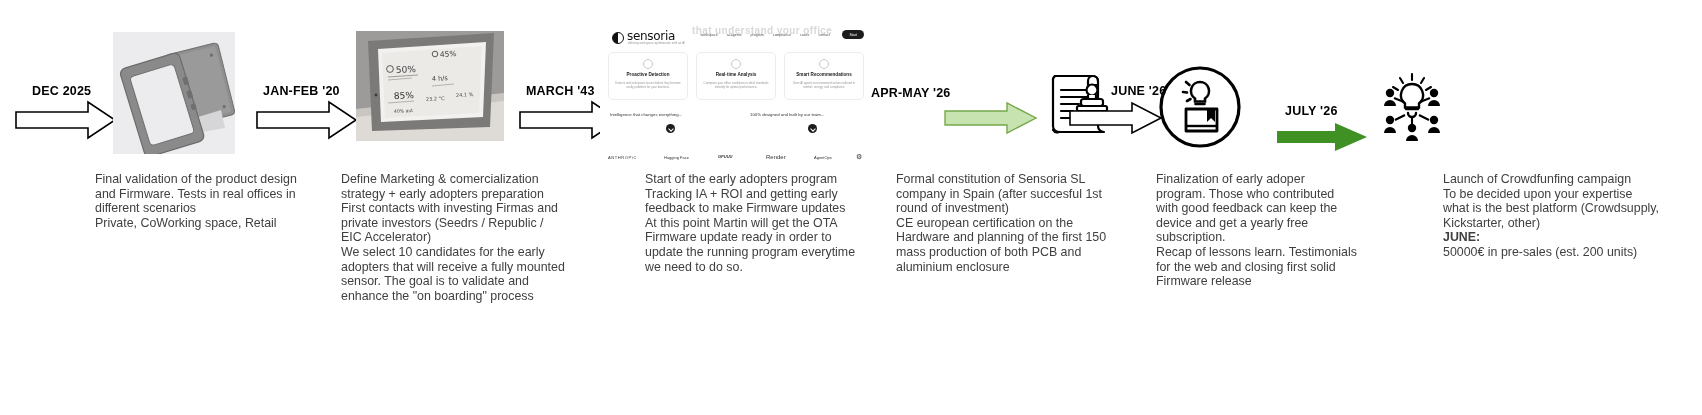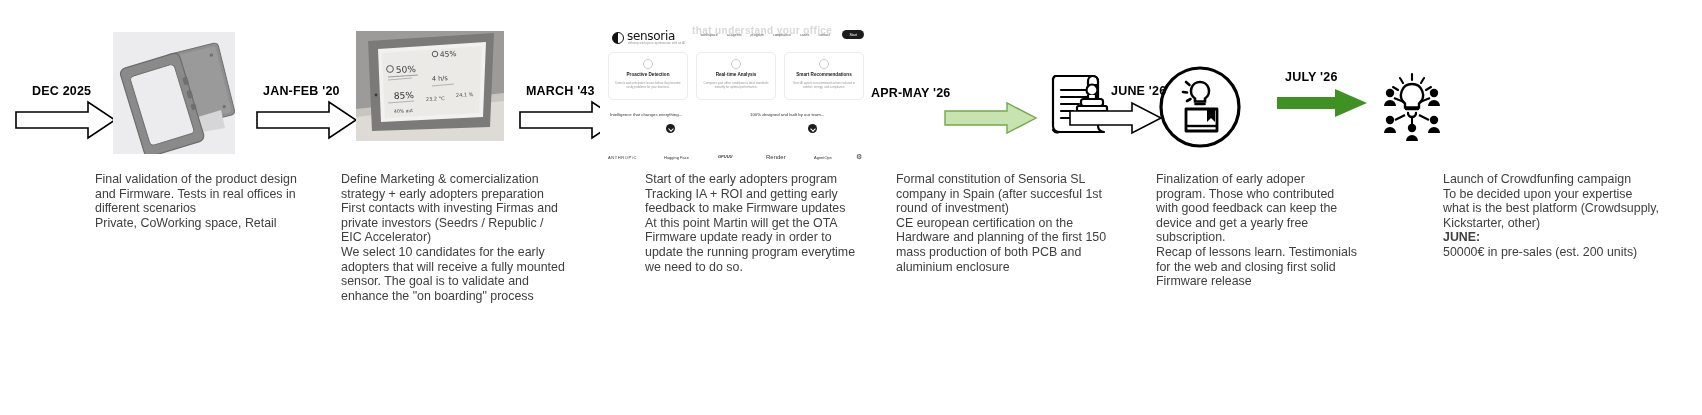--- a/index.html
+++ b/index.html
@@ -311,21 +311,21 @@
 
   <div class="desc" style="left:1156px;top:172px;width:215px;">Finalization of early adoper
 program. Those who contributed
 with good feedback can keep the
 device and get a yearly free
 subscription.
 Recap of lessons learn. Testimonials
 for the web and closing first solid
 Firmware release</div>
 
-  <div class="arrow-wrap" style="left:1277px;top:87px;">
+  <div class="arrow-wrap" style="left:1277px;top:121px;">
     <div class="arrow-label" style="left:8px;top:-17px;">JULY '26</div>
     <svg class="arrow-svg" width="92" height="32" viewBox="0 0 92 32">
       <polygon points="0,10 58,10 58,2 90,16 58,30 58,22 0,22" fill="#3f9124"></polygon>
     </svg>
   </div>
 
   <div class="photo" style="left:1376px;top:72px;width:72px;height:72px;">
     <svg width="72" height="72" viewBox="0 0 72 72">
       <g stroke="#000" stroke-width="2.1" fill="none" stroke-linecap="round">
         <line x1="36" y1="2" x2="36" y2="8"></line>

